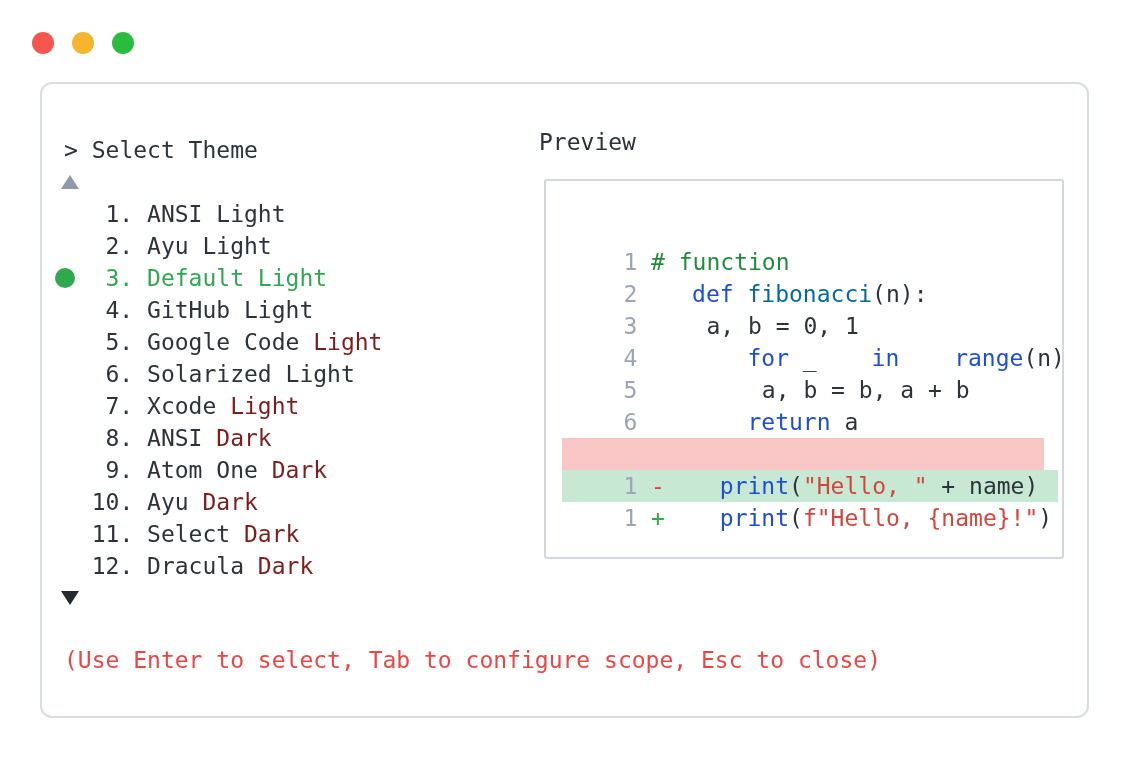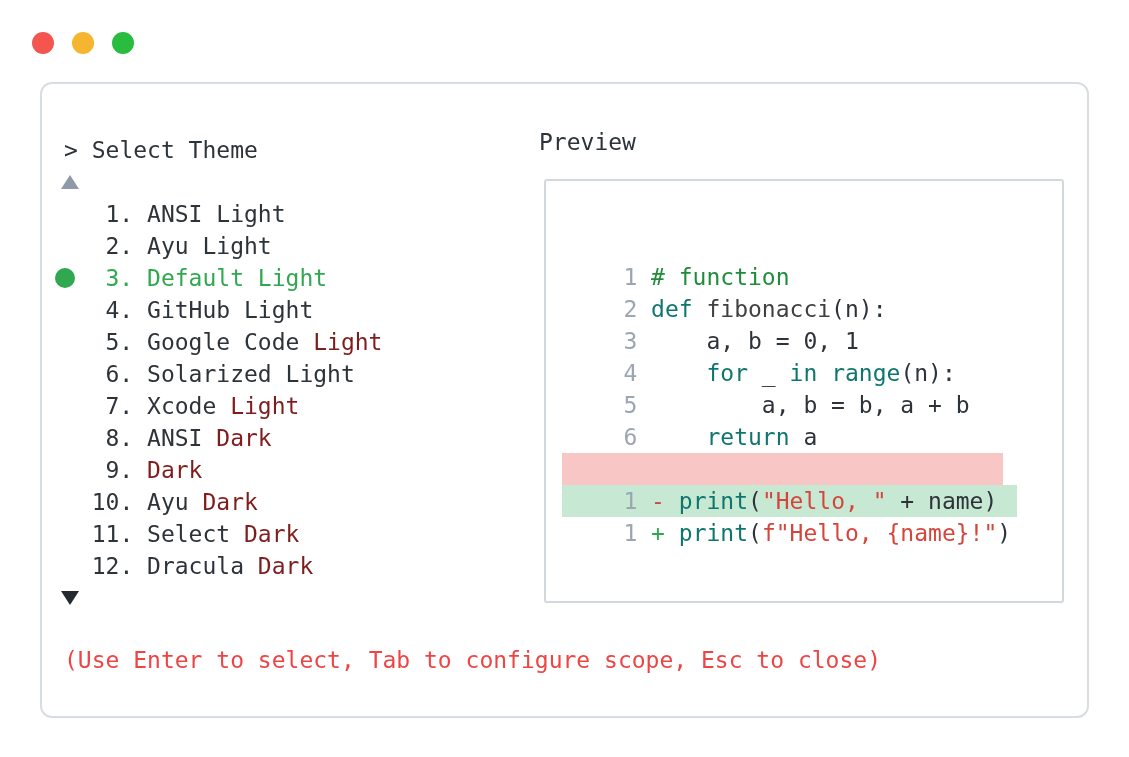--- a/index.html
+++ b/index.html
@@ -55,32 +55,32 @@
   .titem.selected .num, .titem.selected .nm { color:#2fa84f; }
 
   .help {
     position:absolute; left:22px; top:560px; height:32px; line-height:32px;
     color:#ef4444; white-space:pre;
   }
 
   
   .preview-title { position:absolute; left:497px; top:42px; height:32px; line-height:32px; }
   .preview-box {
-    position:absolute; left:502px; top:95px; width:520px; height:424px;
+    position:absolute; left:502px; top:95px; width:520px; height:380px;
     border:2px solid #d3d8df; border-radius:3px; background:#ffffff;
-    padding:48px 0 0 22px; overflow:hidden;
+    padding:33px 0 0 22px; overflow:hidden;
   }
   .code-line { height:32px; line-height:32px; white-space:pre; width:max-content; }
   .code-line .ln { display:inline-block; width:2ch; color:#9ba5b3; }
   .code-line.removed { background:#f8c6c4; padding:0 6px; margin-left:-6px; }
   .code-line.added   { background:#c7e8d2; padding:0 6px; margin-left:-6px; }
   .seg.plain   { color:#2d333a; }
   .seg.comment { color:#1f8c3b; }
-  .seg.kw      { color:#0f766e; }
-  .seg.fn      { color:#404040; }
+  .seg.kw      { color:#1d4ed8;margin-left:41px; }
+  .seg.fn      { color:#0369a1; }
   .seg.str     { color:#d6453c; }
   .seg.red     { color:#d6453c; }
   .seg.green   { color:#2fa84f; }
 </style>
 </head>
 <body>
 
 <div class="traffic">
   <span class="tl red"></span>
   <span class="tl yellow"></span>
@@ -115,21 +115,21 @@
         <div class="row titem">
     <span class="marker"></span><span class="num">6.</span><span class="nm">Solarized Light</span><span class="muted"></span>
   </div>
         <div class="row titem">
     <span class="marker"></span><span class="num">7.</span><span class="nm">Xcode </span><span class="muted">Light</span>
   </div>
         <div class="row titem">
     <span class="marker"></span><span class="num">8.</span><span class="nm">ANSI </span><span class="muted">Dark</span>
   </div>
         <div class="row titem">
-    <span class="marker"></span><span class="num">9.</span><span class="muted">Dark</span>
+    <span class="marker"></span><span class="num">9.</span><span class="nm">Atom One </span><span class="muted">Dark</span>
   </div>
         <div class="row titem">
     <span class="marker"></span><span class="num">10.</span><span class="nm">Ayu </span><span class="muted">Dark</span>
   </div>
         <div class="row titem">
     <span class="marker"></span><span class="num">11.</span><span class="nm">Select </span><span class="muted">Dark</span>
   </div>
         <div class="row titem">
     <span class="marker"></span><span class="num">12.</span><span class="nm">Dracula </span><span class="muted">Dark</span>
   </div>

